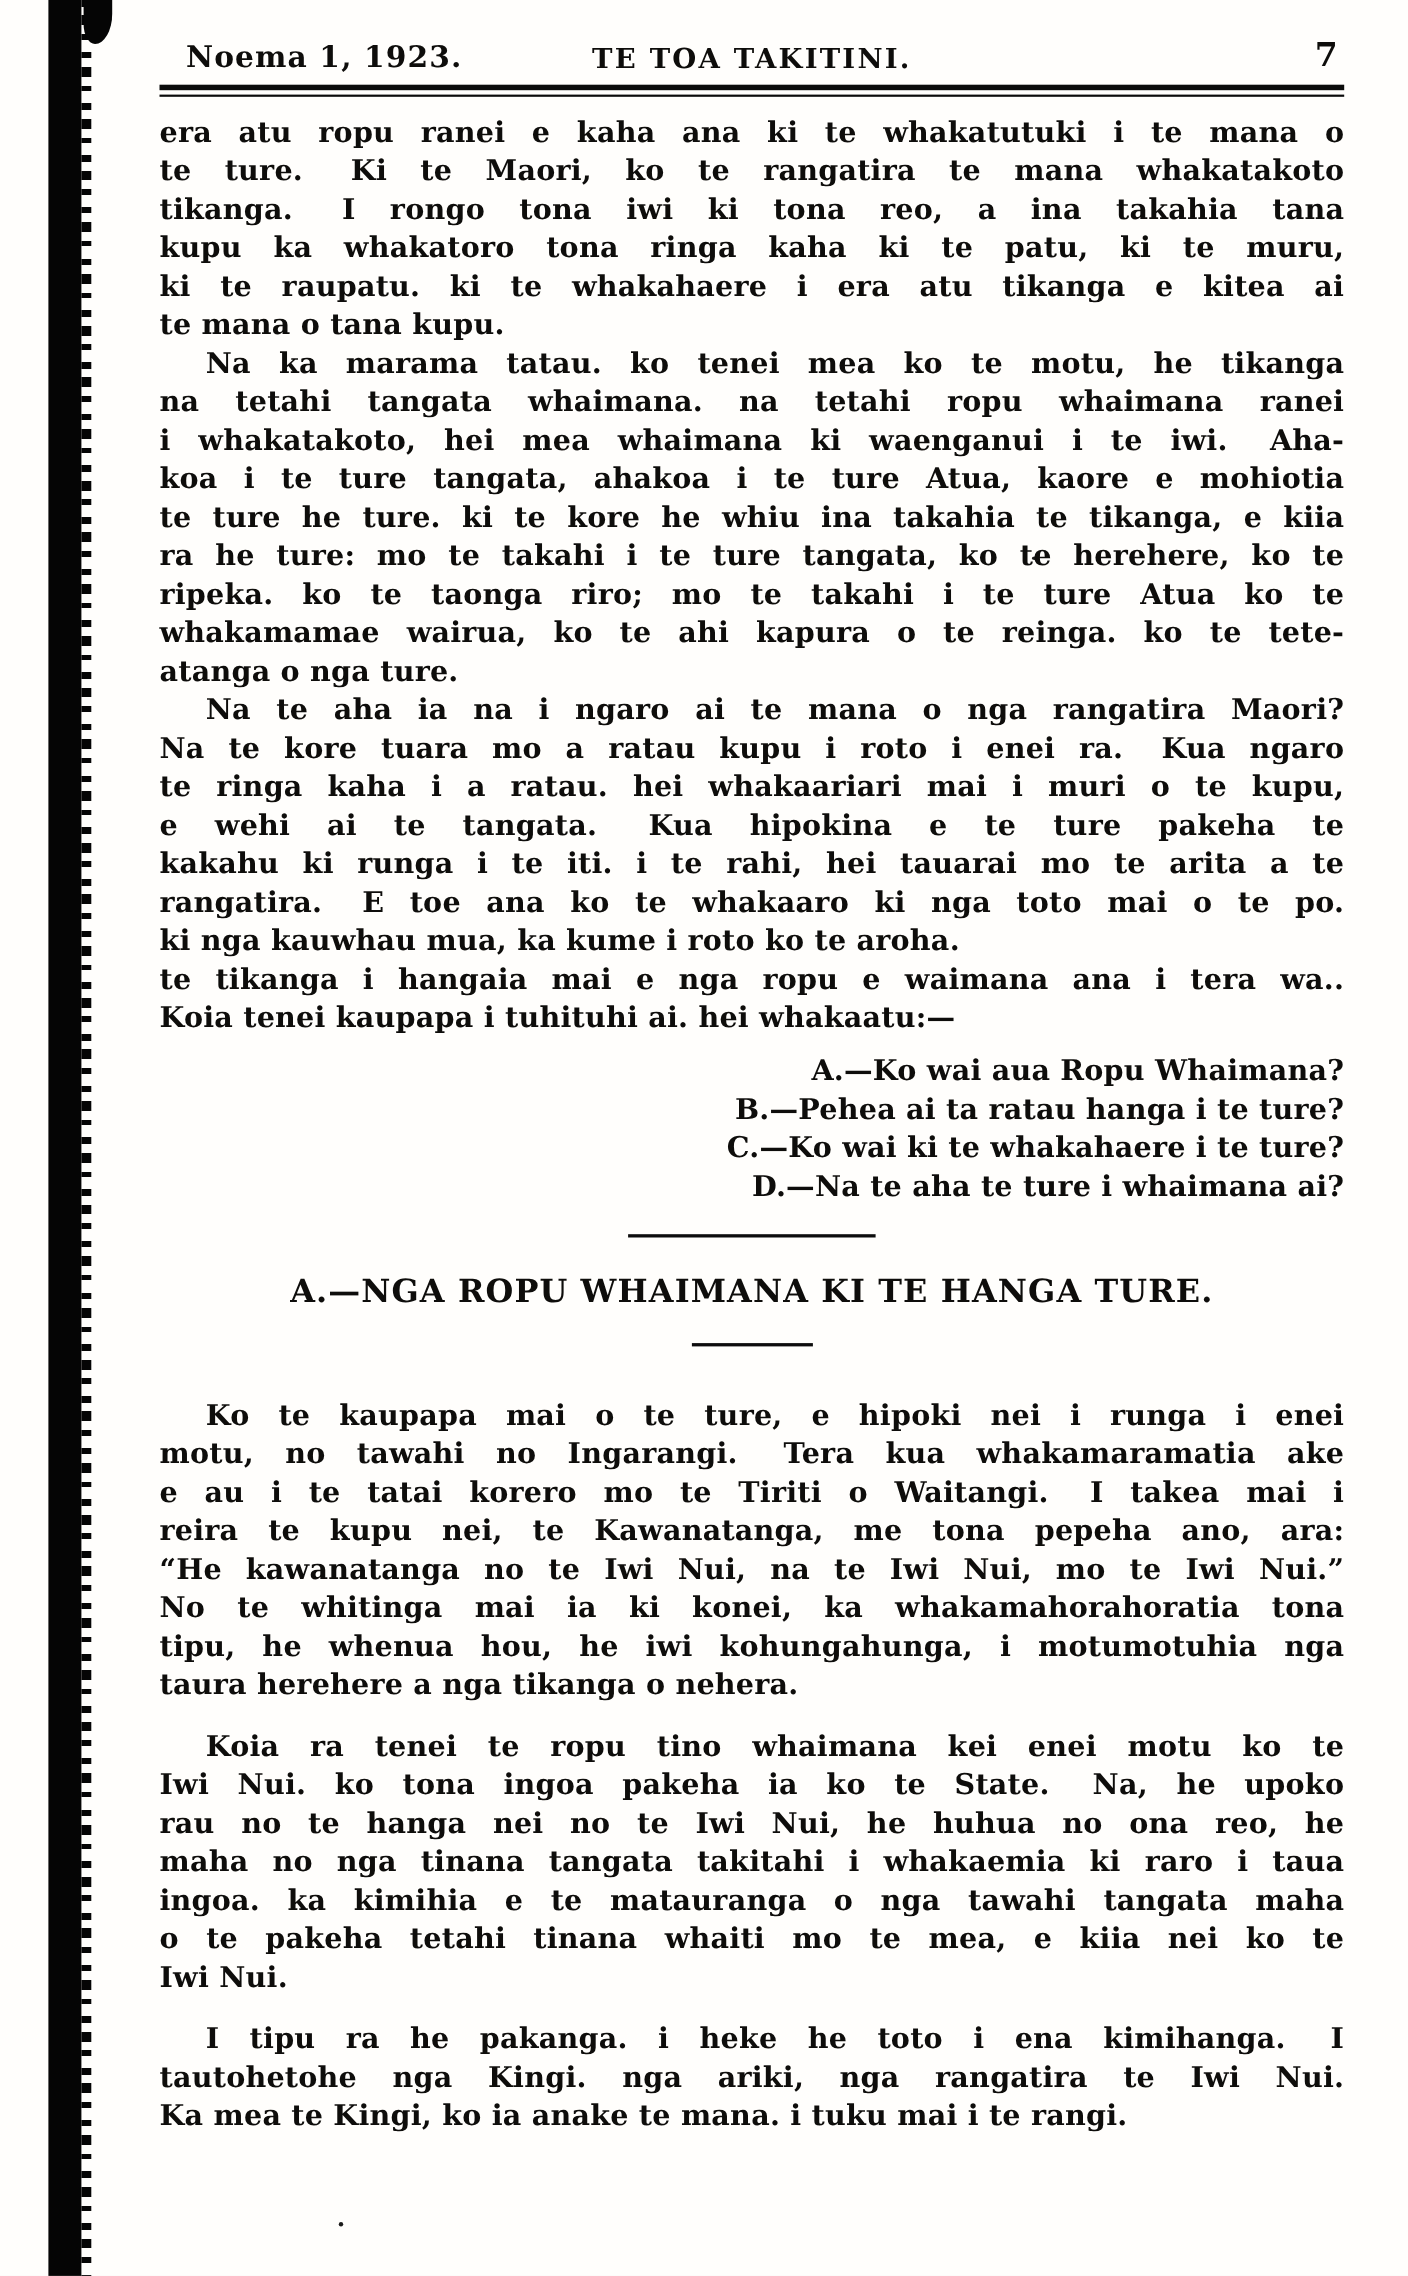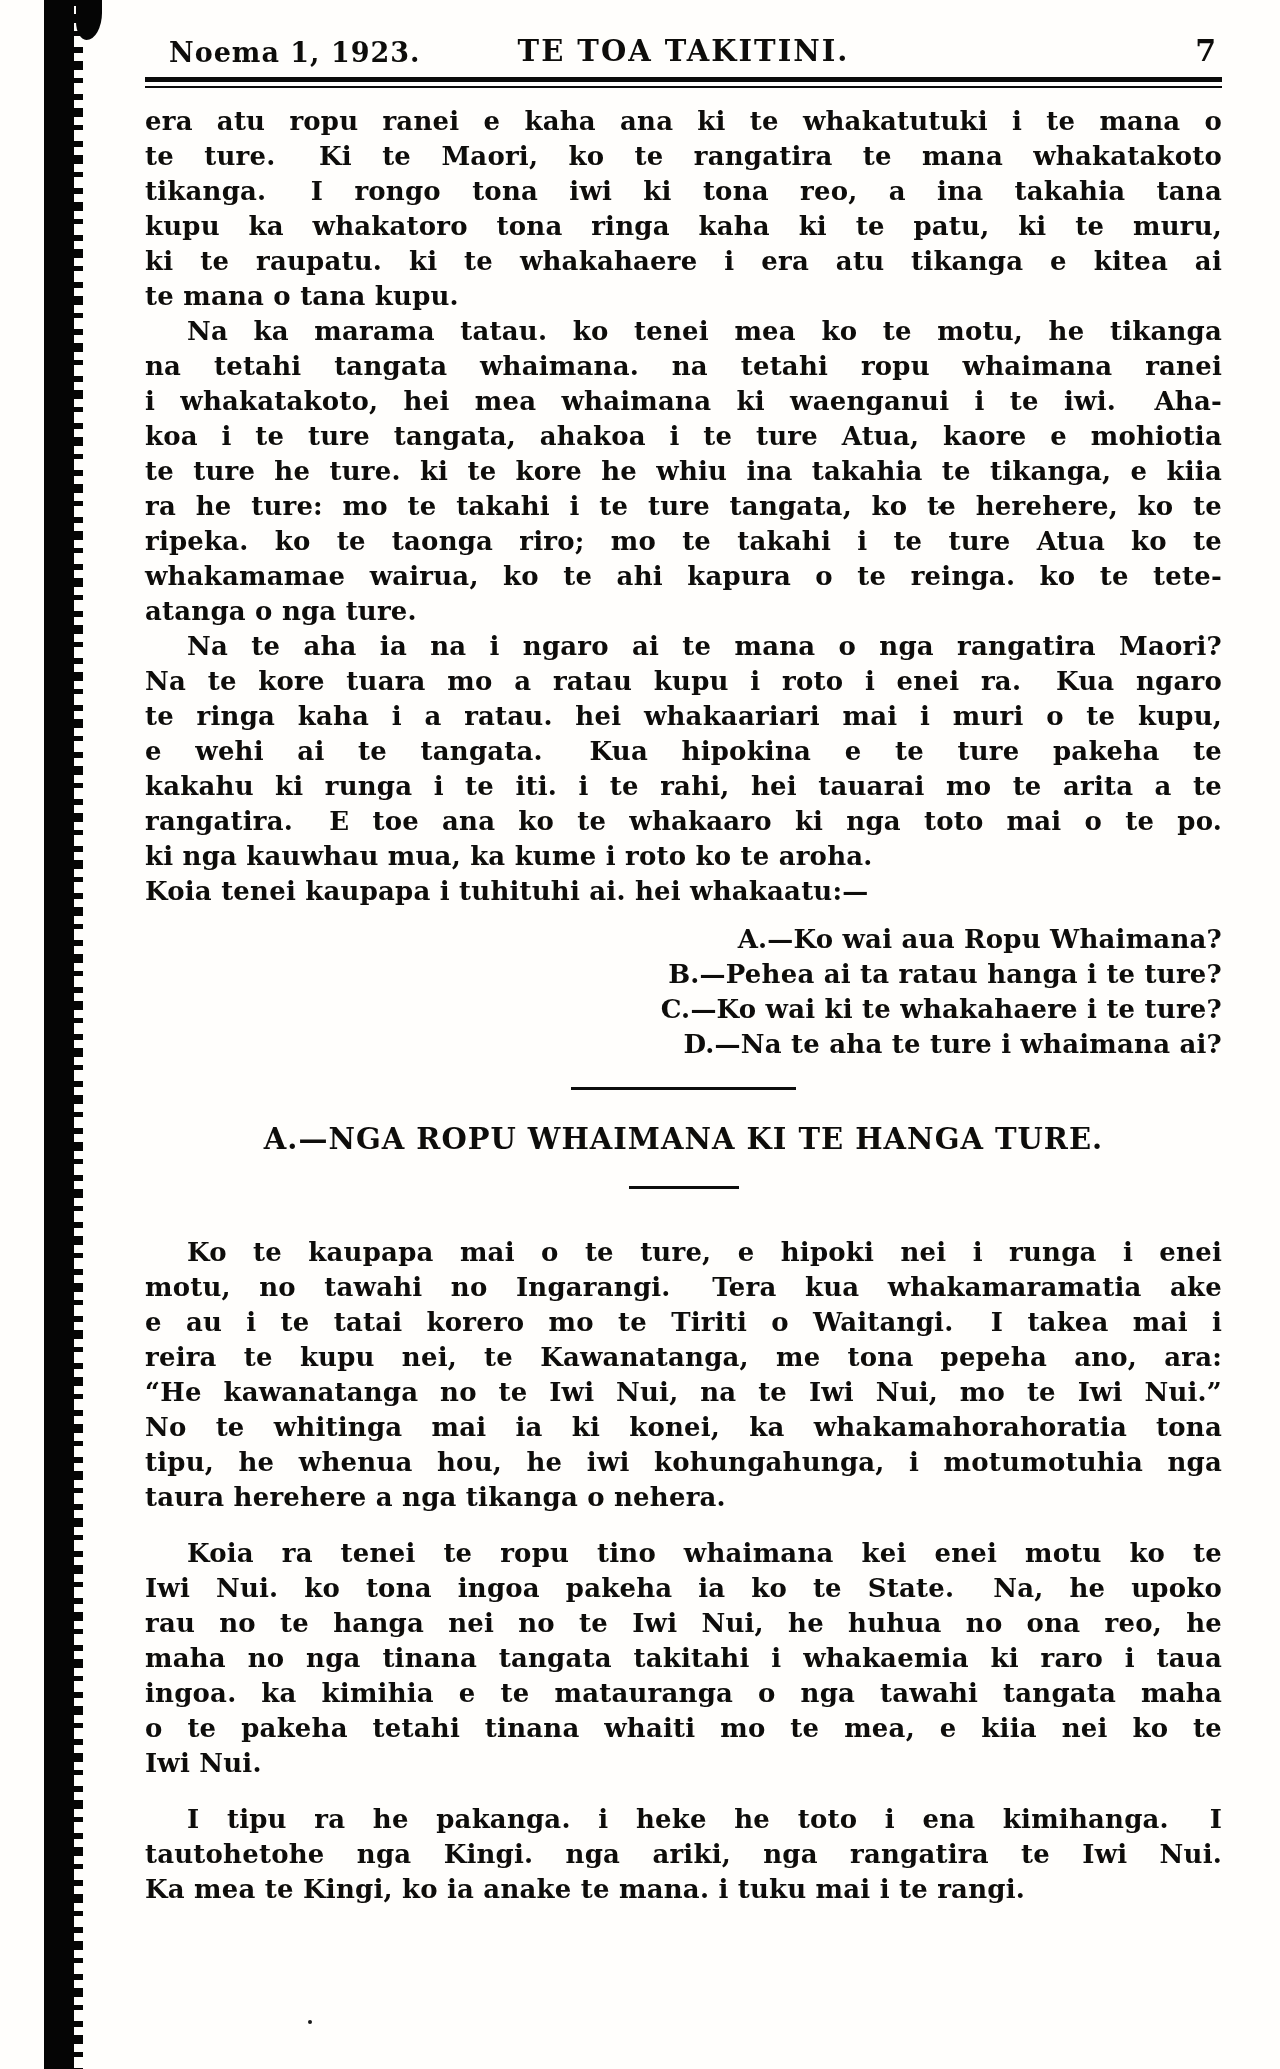--- a/index.html
+++ b/index.html
@@ -76,21 +76,21 @@
     left: 24px;
     bottom: 0;
     font-size: 27px;
     letter-spacing: 1px;
   }
   .masthead .title {
     position: absolute;
     left: 50%;
     bottom: 0;
     transform: translateX(-50%);
-    font-size: 29px;
+    font-size: 25px;
     letter-spacing: 2px;
   }
   .masthead .pageno {
     position: absolute;
     right: 6px;
     bottom: 0;
     font-size: 30px;
   }
   .head-rule { margin-top: 9px; }
   .head-rule .thick { height: 5px; background: #0b0b0b; }
@@ -180,20 +180,21 @@
         <div class="para">
           <div class="tline indent">Na te aha ia na i ngaro ai te mana o nga rangatira Maori?</div>
           <div class="tline">Na te kore tuara mo a ratau kupu i roto i enei ra.&nbsp; Kua ngaro</div>
           <div class="tline">te ringa kaha i a ratau. hei whakaariari mai i muri o te kupu,</div>
           <div class="tline">e wehi ai te tangata.&nbsp; Kua hipokina e te ture pakeha te</div>
           <div class="tline">kakahu ki runga i te iti. i te rahi, hei tauarai mo te arita a te</div>
           <div class="tline">rangatira.&nbsp; E toe ana ko te whakaaro ki nga toto mai o te po.</div>
           <div class="tline last">ki nga kauwhau mua, ka kume i roto ko te aroha.</div>
         </div>
         <div class="para">
+          <div class="tline">te tikanga i hangaia mai e nga ropu e waimana ana i tera wa..</div>
           <div class="tline last">Koia tenei kaupapa i tuhituhi ai. hei whakaatu:—</div>
         </div>
         <div class="qlist">
           <div class="qitem">A.—Ko wai aua Ropu Whaimana?</div>
           <div class="qitem">B.—Pehea ai ta ratau hanga i te ture?</div>
           <div class="qitem">C.—Ko wai ki te whakahaere i te ture?</div>
           <div class="qitem">D.—Na te aha te ture i whaimana ai?</div>
         </div>
         <div class="divider d1" style="width: 225px;"></div>
         <div class="section-heading">A.—NGA ROPU WHAIMANA KI TE HANGA TURE.</div>

